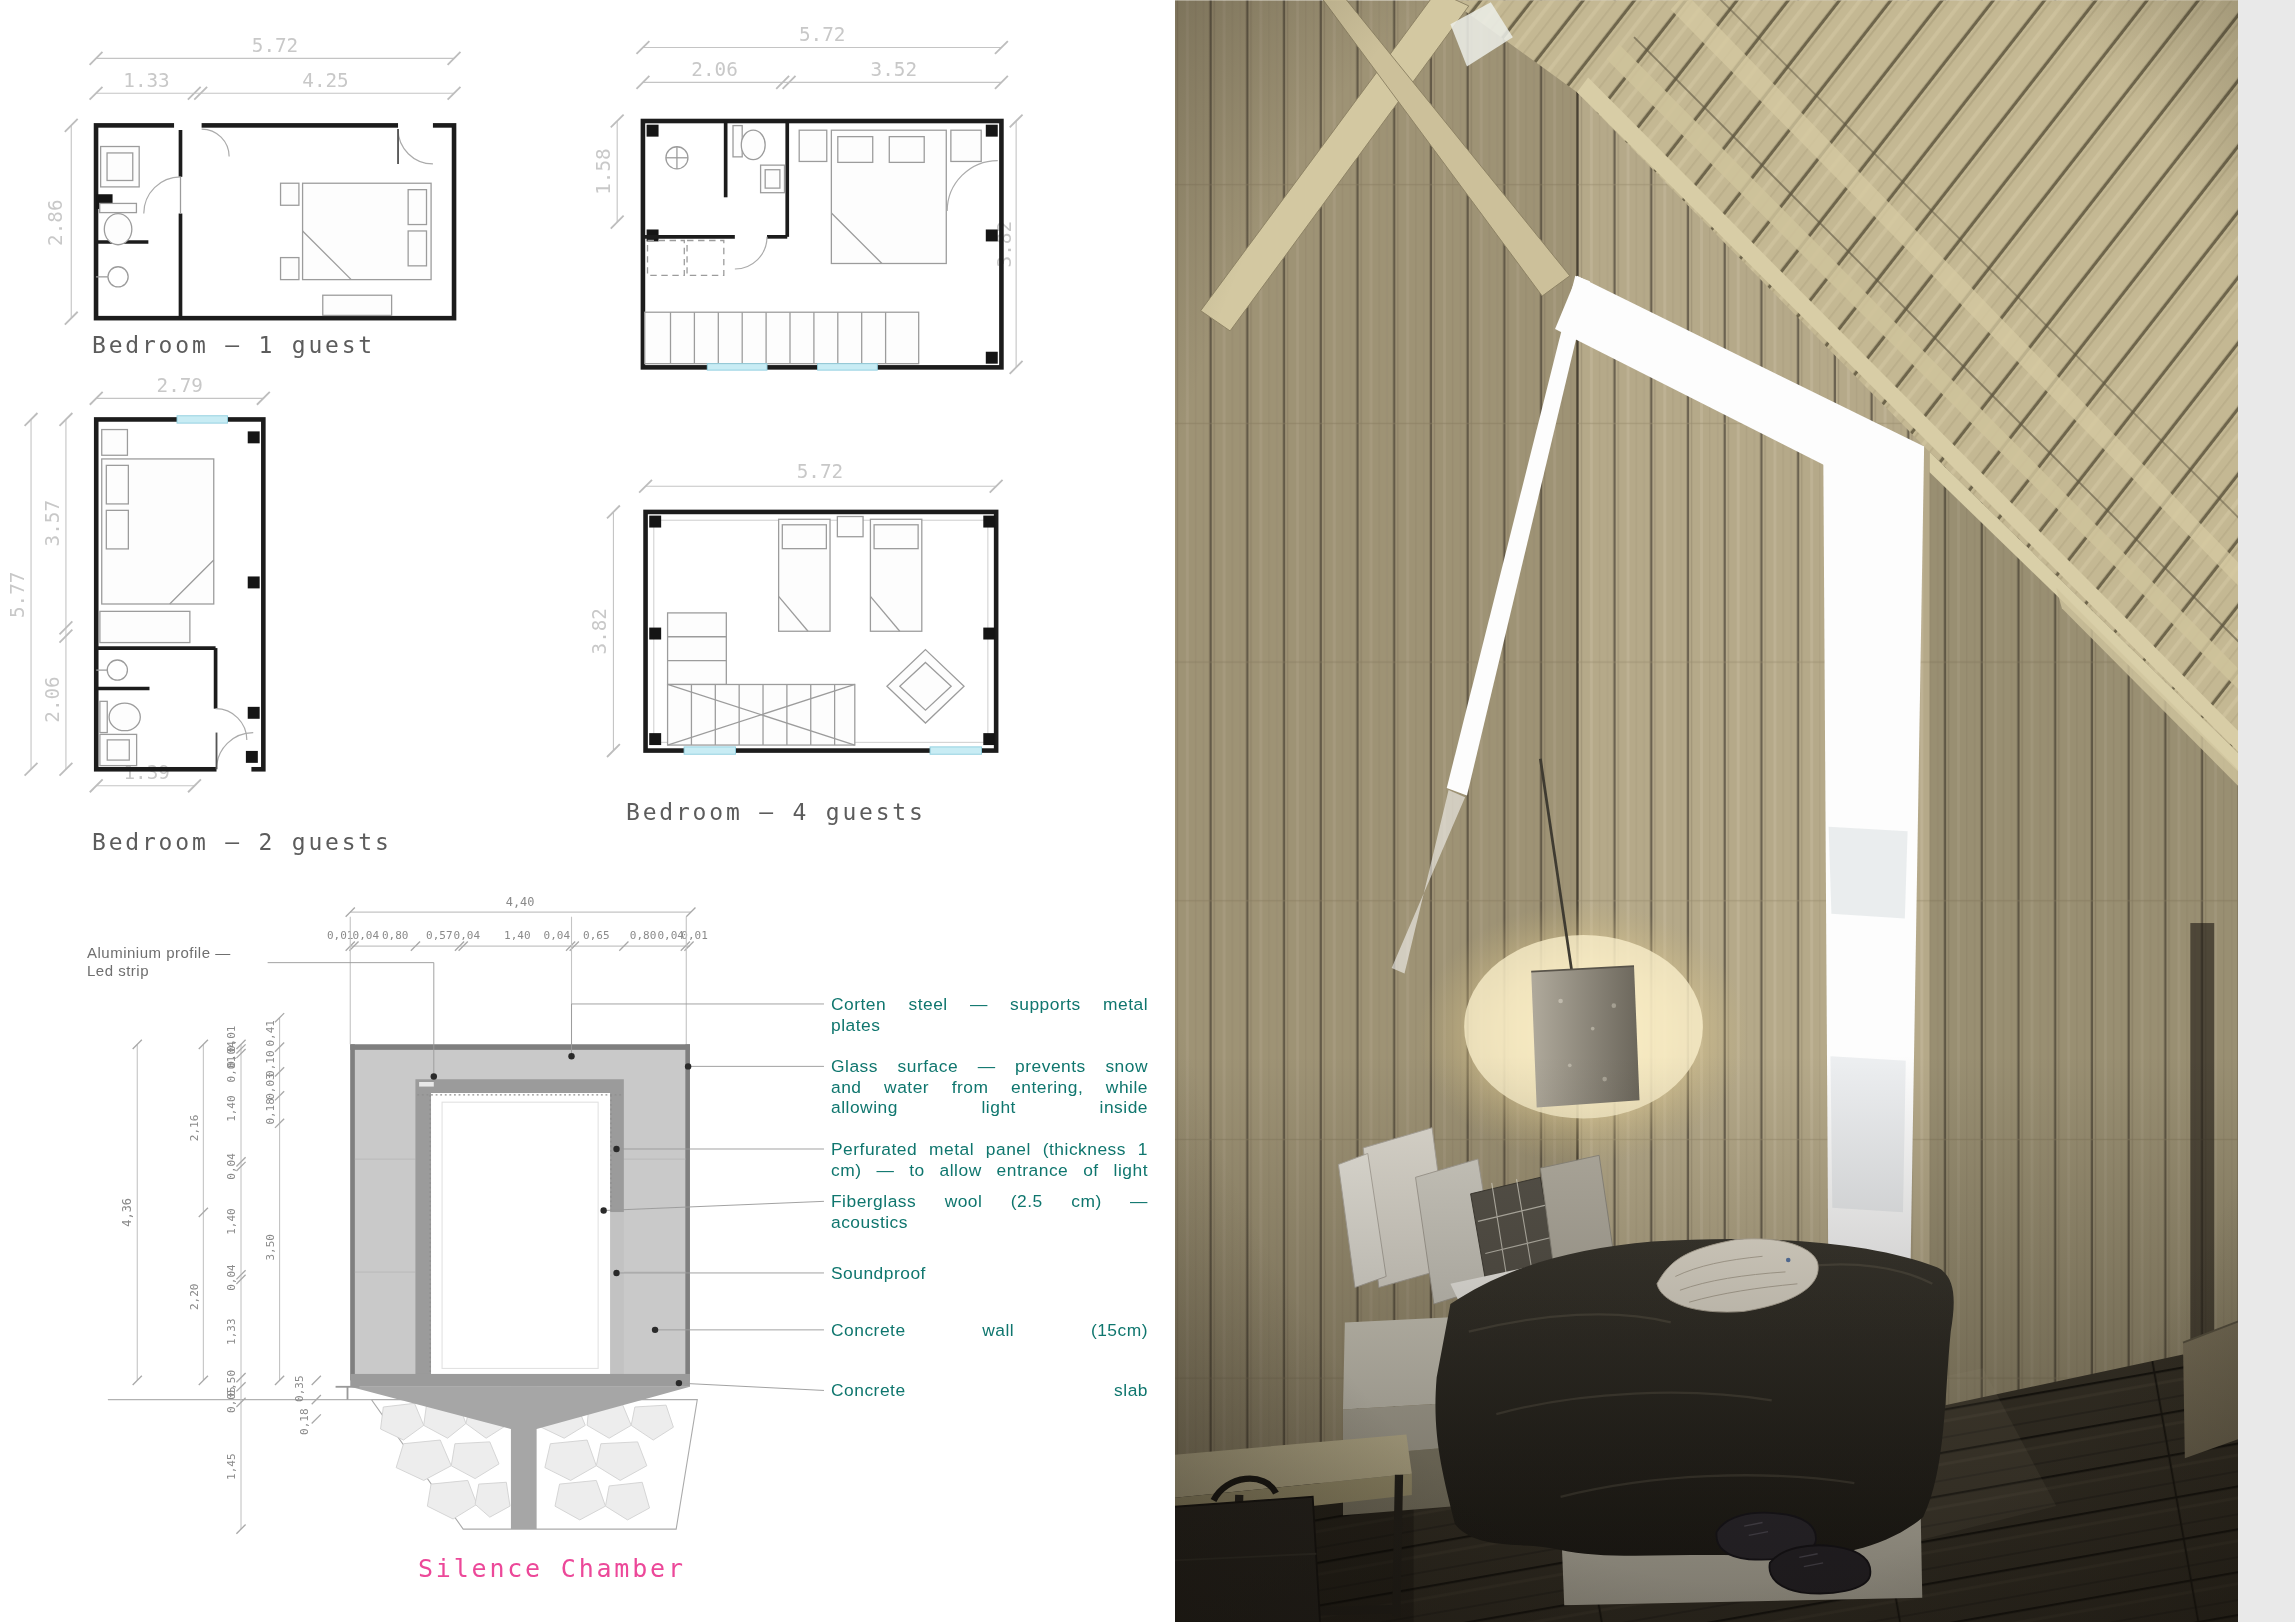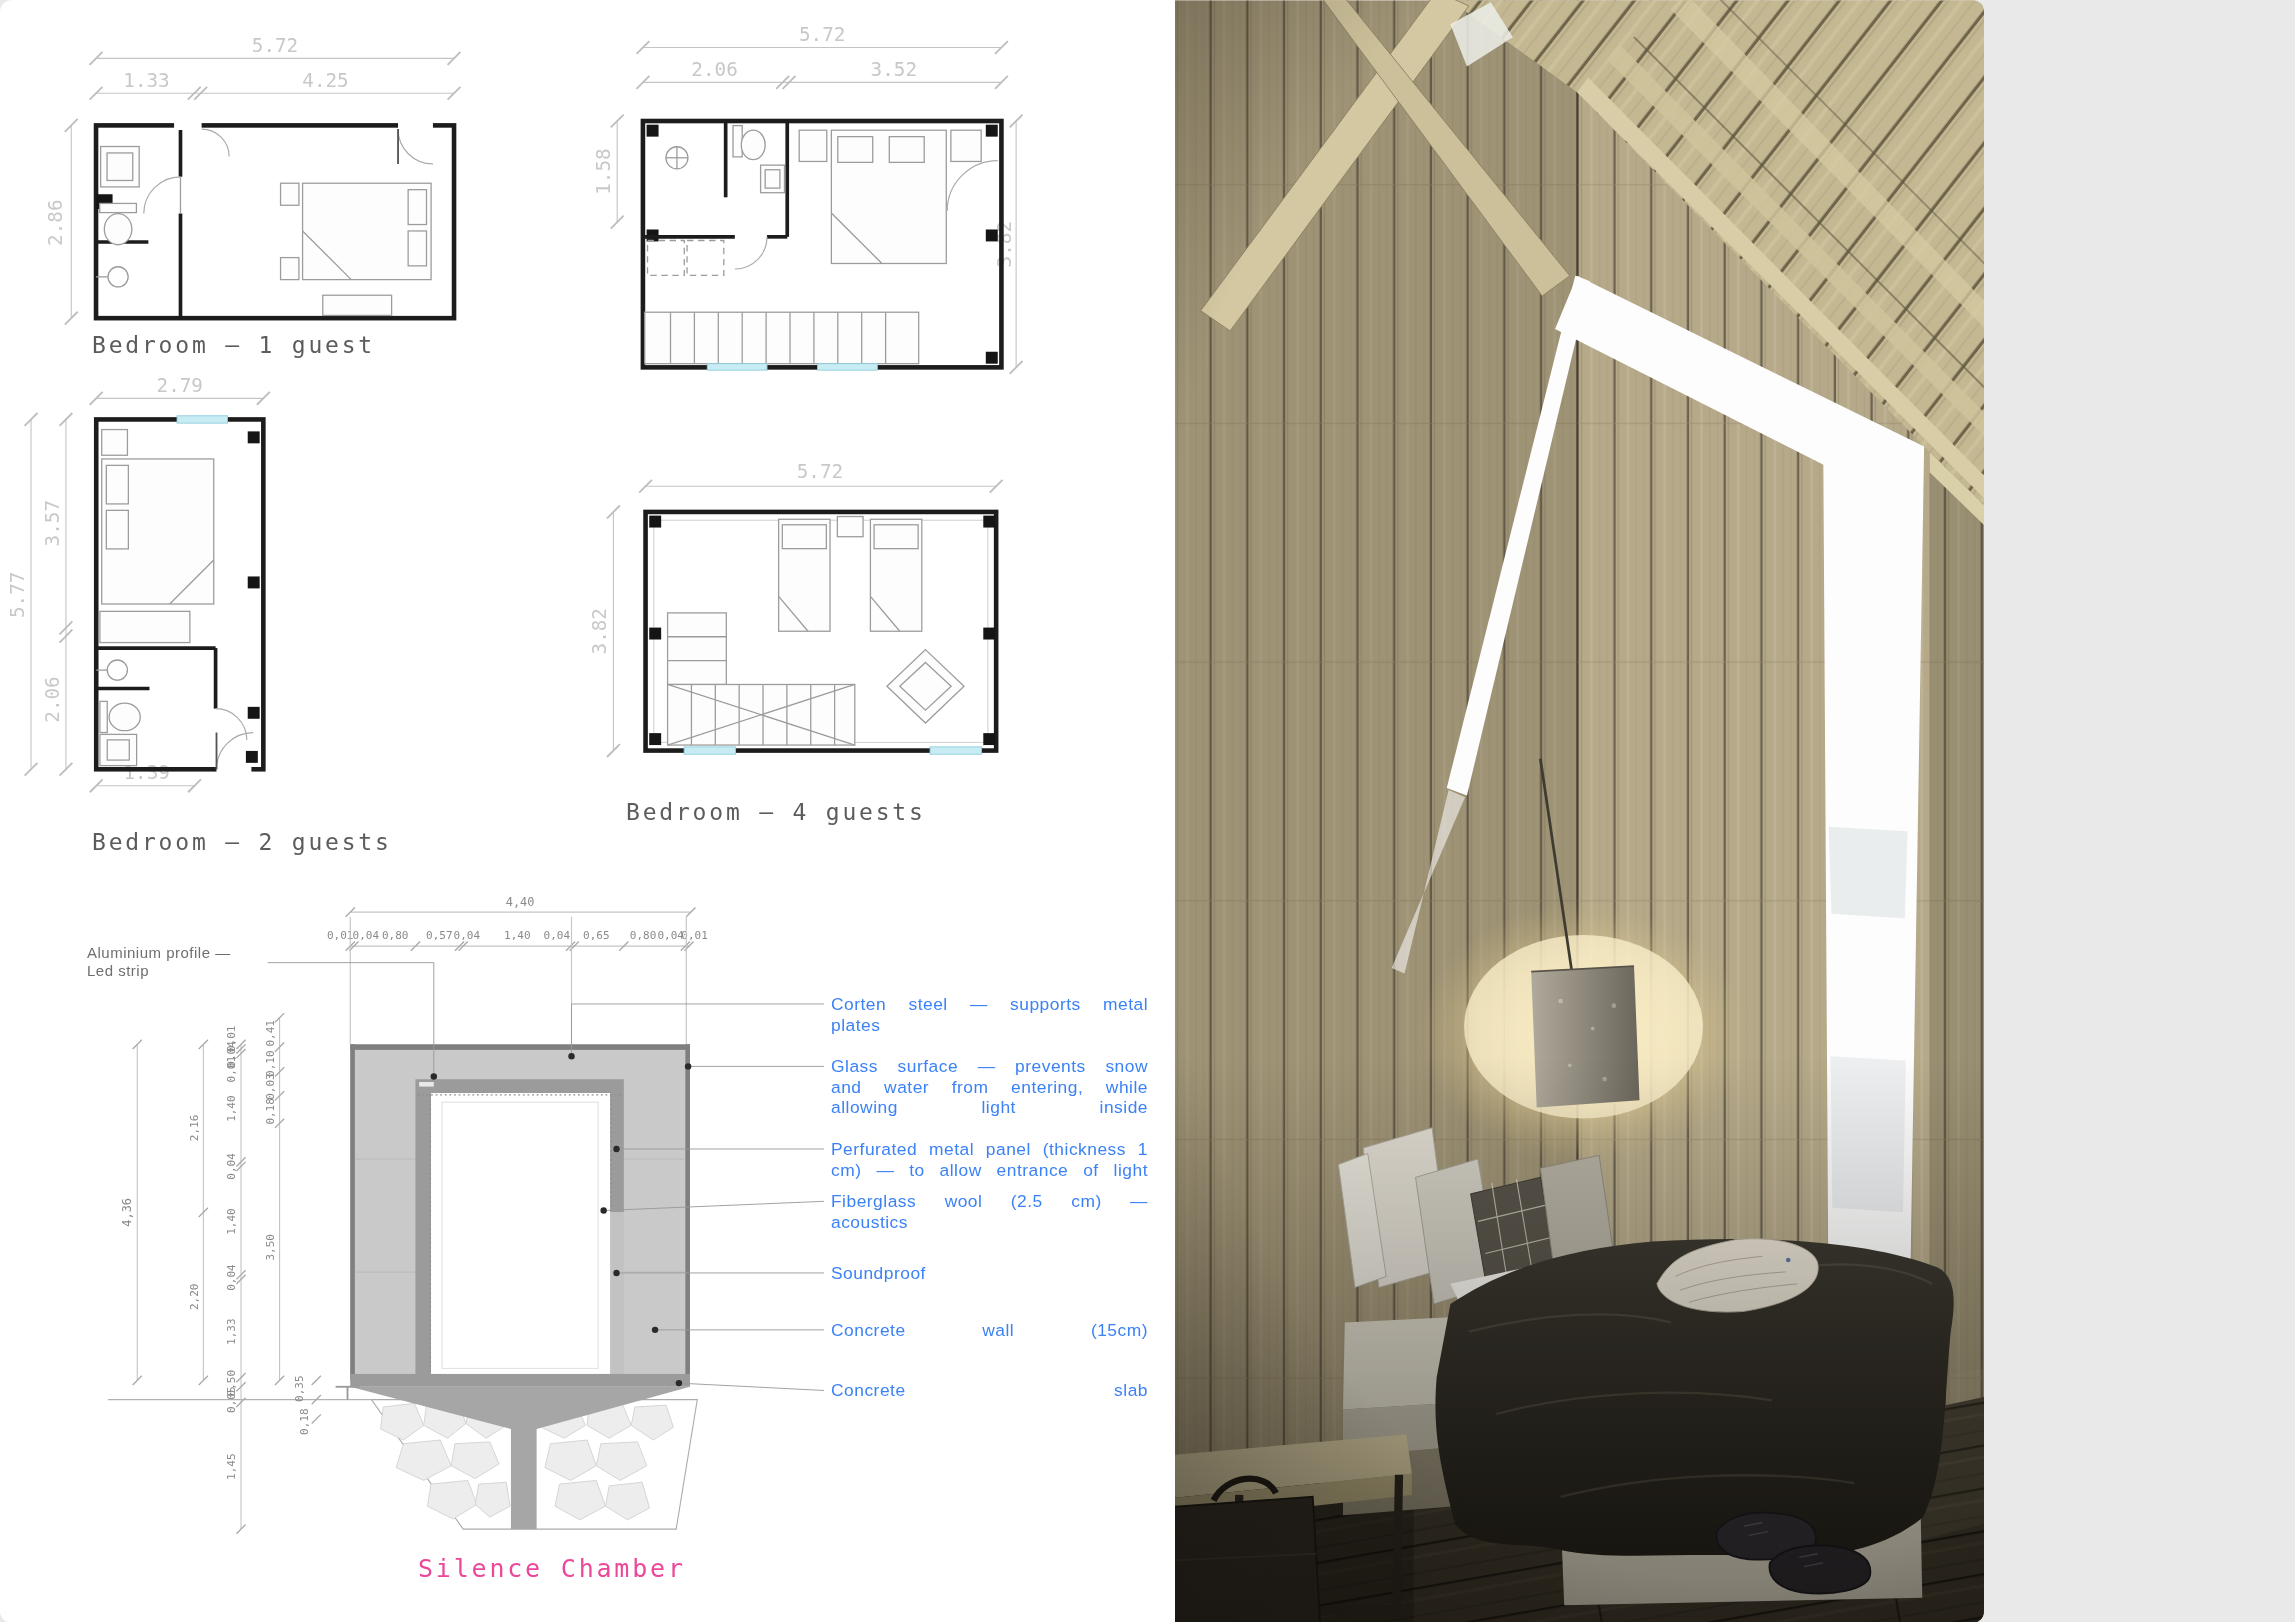--- a/index.html
+++ b/index.html
@@ -1,22 +1,22 @@
 <!DOCTYPE html>
 <html style="font-size:14.7px"><head>
 <meta charset="utf-8">
 <style>
   html,body{margin:0;padding:0;background:#e9e9e9;}
-  .sheet{position:relative;width:1984px;height:1623px;background:#ffffff;overflow:hidden;
-         font-family:"DejaVu Sans Mono", monospace;border-radius:12px;}
+  .sheet{position:relative;width:2238px;height:1623px;background:#ffffff;overflow:hidden;
+         font-family:"DejaVu Sans Mono", monospace;}
   .sheet svg{position:absolute;display:block;}
   .plan-title{position:absolute;font-size:23px;letter-spacing:2.8px;color:#5c5c5c;white-space:nowrap;}
   .sec-title{position:absolute;font-size:25px;letter-spacing:2.8px;color:#ec4899;white-space:nowrap;}
   .callout{position:absolute;left:831px;width:317px;font-family:"Liberation Sans",sans-serif;
-           font-size:17.4px;line-height:1.18;letter-spacing:0.5px;word-spacing:4.6px;color:#3b82f6;
+           font-size:17.4px;line-height:1.18;letter-spacing:0.5px;word-spacing:4.6px;color:#0f766e;
            text-align:justify;}
   .callout:after{content:"";display:inline-block;width:100%;}
   .leftlabel{position:absolute;left:87px;top:944px;width:211px;font-family:"Liberation Sans",sans-serif;
            font-size:15px;line-height:1.2;letter-spacing:0.5px;color:#6f6f6f;}
   .dimtxt{fill:#c8c8c8;font-size:21px;font-family:"DejaVu Sans Mono",monospace;}
   .sdim{fill:#8a8a8a;font-size:12px;font-family:"DejaVu Sans Mono",monospace;}
   .sdim2{fill:#8a8a8a;font-size:13px;font-family:"DejaVu Sans Mono",monospace;}
   .dl{stroke:#c4c4c4;stroke-width:1.2;}
   .tick{stroke:#bdbdbd;stroke-width:2;}
   .stick{stroke:#a8a8a8;stroke-width:1.4;}

